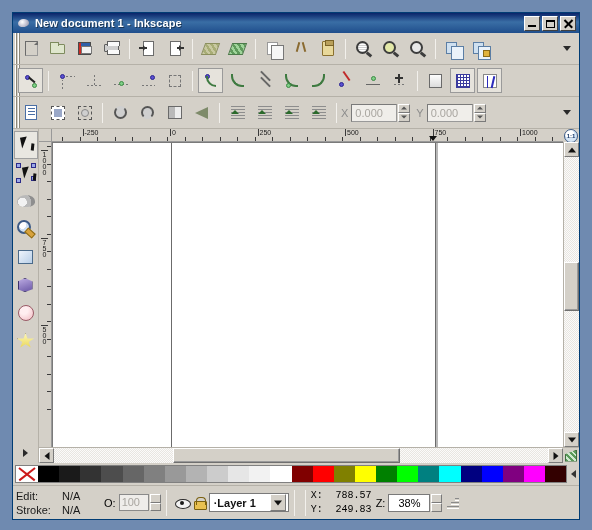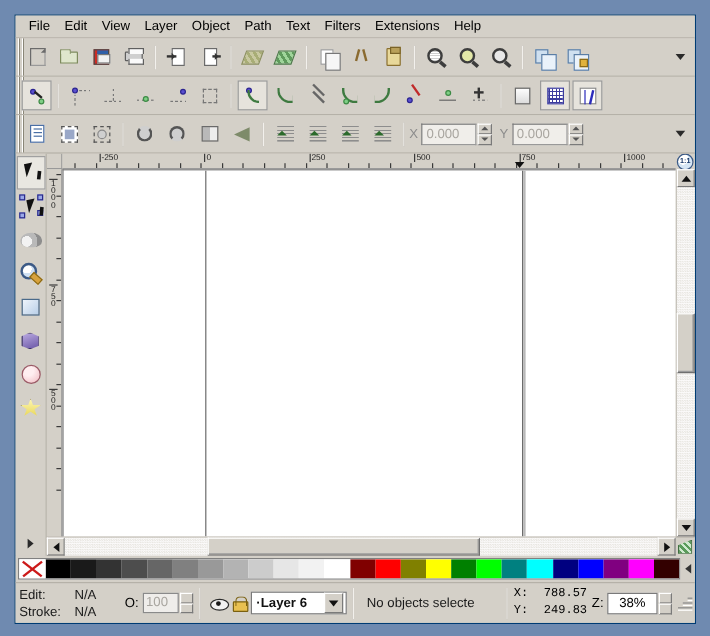--- a/index.html
+++ b/index.html
@@ -334,33 +334,37 @@
      font-size:11px;text-align:center;line-height:16px;}
   .grip{width:14px;height:14px;margin-left:3px;margin-right:2px;position:relative;}
   .grip i{position:absolute;right:0;background:#8a8a8a;height:1.5px;
      box-shadow:0 2px 0 #fff;}
 </style>
 </head>
 <body>
 
 <div id="app">
 
-
-  <div class="menubar">
-    <div class="menuitem">File</div>
-    <div class="menuitem">Edit</div>
-    <div class="menuitem">View</div>
-    <div class="menuitem">Layer</div>
-    <div class="menuitem">Object</div>
-    <div class="menuitem">Path</div>
-    <div class="menuitem">Text</div>
-    <div class="menuitem">Filters</div>
-    <div class="menuitem">Extensions</div>
-    <div class="menuitem">Help</div>
+  <div class="titlebar">
+    <div class="tlogo"></div>
+    <div class="ttext">New document 1 - Inkscape</div>
+    <div class="wbtns">
+      <div class="wbtn min">
+          <i></i>
+        </div>
+      <div class="wbtn max">
+          <i></i>
+        </div>
+      <div class="wbtn cls">
+          <i class="a"></i>
+          <i class="b"></i>
+        </div>
+    </div>
   </div>
+
 
   <div class="tb">
     <div class="tbtn">
         <span class="ic">
           <i class="page corner"></i>
         </span>
       </div>
     <div class="tbtn">
         <span class="ic">
           <i class="folder"></i>
@@ -841,25 +845,24 @@
       <span class="ofld">100</span>
       <span class="btns" style="display:flex;flex-direction:column;width:11px;height:17px;margin-left:1px;">
         <b class="up" style="flex:1;background:#d4d0c8;border:1px solid #fff;border-right-color:#7a7a7a;border-bottom-color:#7a7a7a;position:relative;"></b>
         <b class="dn" style="flex:1;background:#d4d0c8;border:1px solid #fff;border-right-color:#7a7a7a;border-bottom-color:#7a7a7a;position:relative;"></b>
       </span>
     </div>
     <div class="vsep"></div>
     <div class="eyeic"></div>
     <div class="lockic2"></div>
     <div class="layerbox">
-      <span class="lname">·Layer 6</span>
+      <span class="lname">·Layer 1</span>
       <span class="ldrop"></span>
     </div>
     <div class="vsep"></div>
-    <div class="statmsg">No objects selecte</div>
     <div class="vsep"></div>
     <div class="coords">
       <div class="cl">
         <span class="ck">X:</span>
         <span class="cv">788.57</span>
       </div>
       <div class="cl">
         <span class="ck">Y:</span>
         <span class="cv">249.83</span>
       </div>

